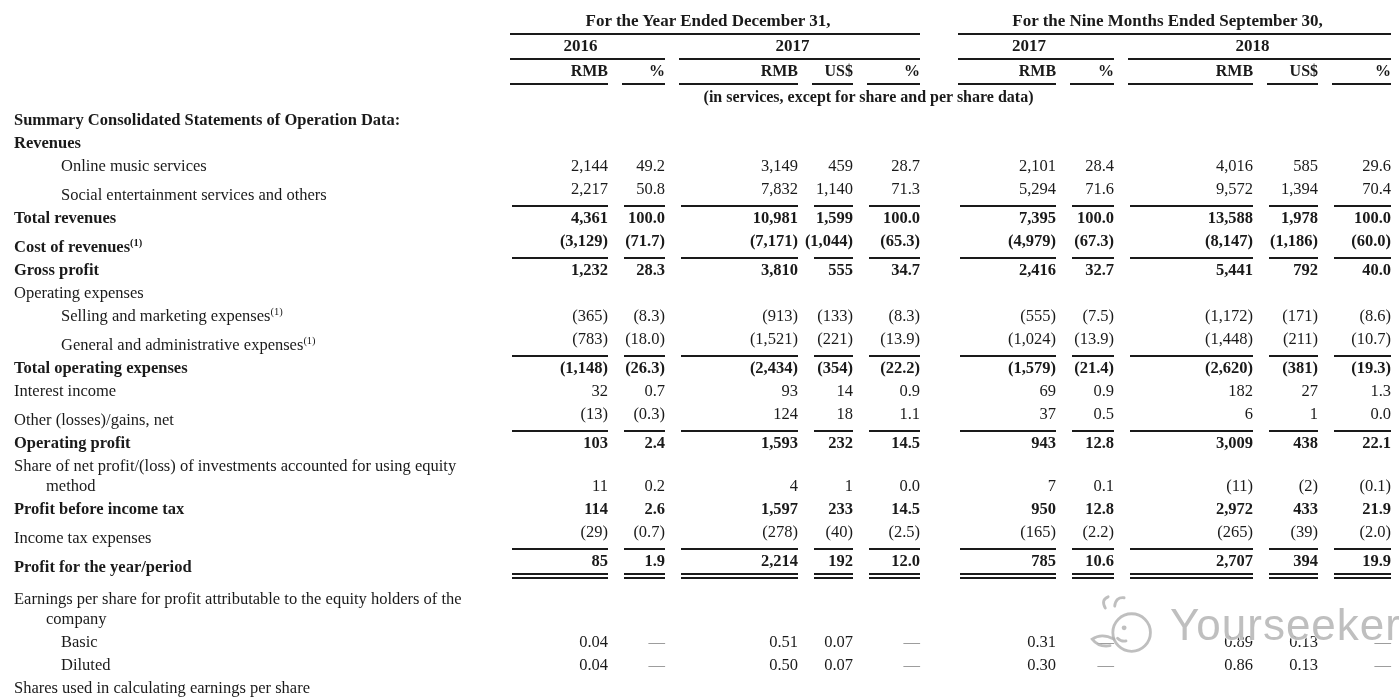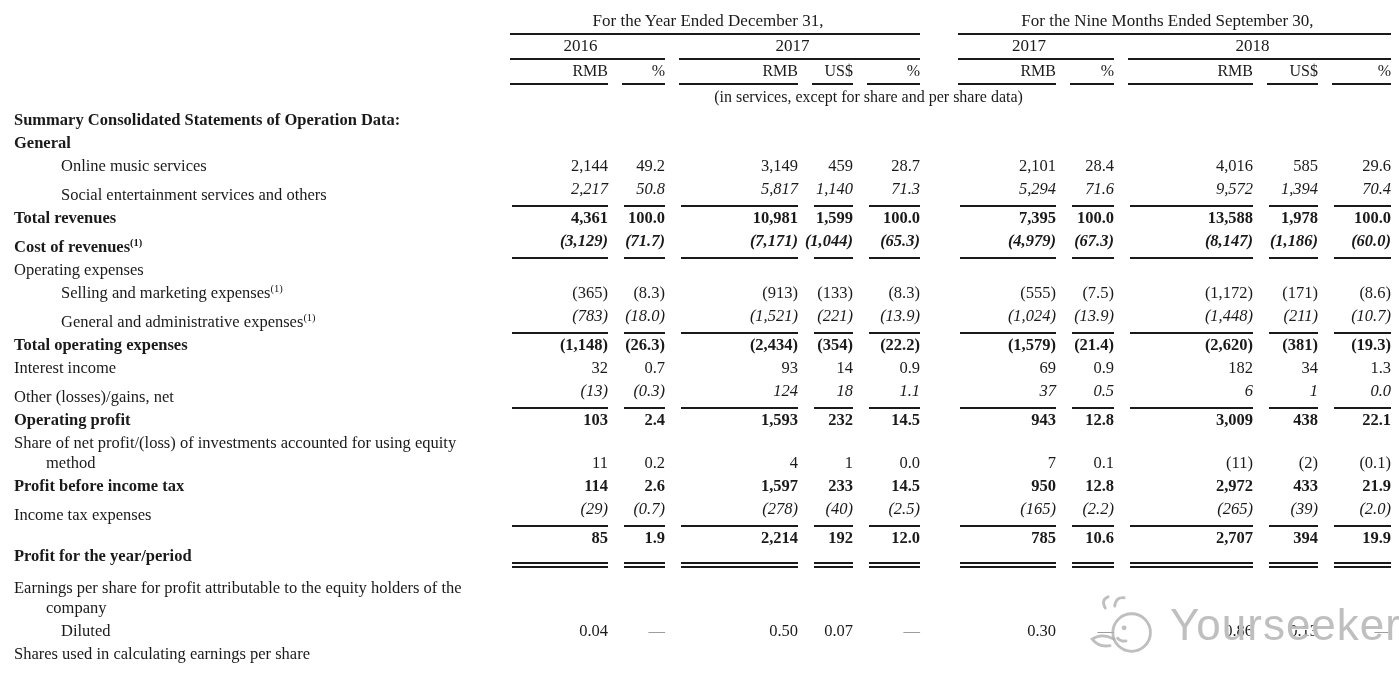--- a/index.html
+++ b/index.html
@@ -3,21 +3,21 @@
 <meta charset="utf-8">
 <style>
   html,body{margin:0;padding:0;}
   body{
     width:1399px;height:697px;background:#ffffff;position:relative;overflow:hidden;
     font-family:"Liberation Serif", serif;color:#1a1a1a;
   }
   table{border-collapse:collapse;table-layout:fixed;width:1385px;margin:10px 0 0 6px;}
   th,td{padding:0;font-size:16.5px;line-height:20px;vertical-align:bottom;
         padding-top:1px;padding-bottom:2px;}
-  thead th{font-weight:normal;}
+  thead th{font-weight:bold;}
   .lbl-empty{}
   .group{text-align:center;font-size:17px;}
   .year{text-align:center;font-size:17px;}
   .colh{text-align:right;font-size:16px;padding-left:16px;}
   .note{text-align:center;font-size:16px;padding-right:150px;padding-top:2px;}
   .gap{width:24px;}
   .hrule{
     background-image:linear-gradient(#1a1a1a,#1a1a1a);
     background-repeat:no-repeat;
     background-size:calc(100% - 14px) 2px;
@@ -30,28 +30,27 @@
   tr.bold td{font-weight:bold;}
   td.num{text-align:right;white-space:nowrap;}
   td.num.dash{color:#8d8d8d;}
   sup{font-size:10.5px;line-height:0;}
   td.rule{
     background-image:linear-gradient(#1a1a1a,#1a1a1a);
     background-repeat:no-repeat;
     background-size:calc(100% - 16px) 2px;
     background-position:right bottom;
     padding-bottom:8px;
-    font-style:italic;
   }
   td.rule-double{
     background-image:linear-gradient(#1a1a1a,#1a1a1a),linear-gradient(#1a1a1a,#1a1a1a);
     background-repeat:no-repeat,no-repeat;
     background-size:calc(100% - 16px) 2px,calc(100% - 16px) 2px;
     background-position:right bottom,right 0 bottom 4px;
-    padding-bottom:20px;
+    padding-bottom:8px;
   }
   tr.spacer td{padding-top:10px;}
   .watermark{
     position:absolute;left:1086px;top:594px;display:flex;align-items:center;gap:4px;
     pointer-events:none;z-index:3;
   }
   .watermark .wm-text{
     font-family:"Liberation Sans", sans-serif;
     font-size:44px;font-weight:normal;letter-spacing:1px;
     color:rgba(175,175,175,0.80);
@@ -122,21 +121,21 @@
         <td class="num"></td>
         <td class="gap"></td>
         <td class="num"></td>
         <td class="num"></td>
         <td class="num"></td>
         <td class="num"></td>
         <td class="num"></td>
       </tr>
       <tr class="bold">
         <td class="label">
-          <div><span>General</span></div>
+          <div><span>Revenues</span></div>
         </td>
         <td class="num"></td>
         <td class="num"></td>
         <td class="num"></td>
         <td class="num"></td>
         <td class="num"></td>
         <td class="gap"></td>
         <td class="num"></td>
         <td class="num"></td>
         <td class="num"></td>
@@ -158,21 +157,21 @@
         <td class="num">4,016</td>
         <td class="num">585</td>
         <td class="num">29.6</td>
       </tr>
       <tr>
         <td class="label ind">
           <div><span>Social entertainment services and others</span></div>
         </td>
         <td class="num rule">2,217</td>
         <td class="num rule">50.8</td>
-        <td class="num rule">5,817</td>
+        <td class="num rule">7,832</td>
         <td class="num rule">1,140</td>
         <td class="num rule">71.3</td>
         <td class="gap"></td>
         <td class="num rule">5,294</td>
         <td class="num rule">71.6</td>
         <td class="num rule">9,572</td>
         <td class="num rule">1,394</td>
         <td class="num rule">70.4</td>
       </tr>
       <tr class="bold">
@@ -200,20 +199,36 @@
         <td class="num rule">(7,171)</td>
         <td class="num rule">(1,044)</td>
         <td class="num rule">(65.3)</td>
         <td class="gap"></td>
         <td class="num rule">(4,979)</td>
         <td class="num rule">(67.3)</td>
         <td class="num rule">(8,147)</td>
         <td class="num rule">(1,186)</td>
         <td class="num rule">(60.0)</td>
       </tr>
+      <tr class="bold">
+        <td class="label">
+          <div><span>Gross profit</span></div>
+        </td>
+        <td class="num">1,232</td>
+        <td class="num">28.3</td>
+        <td class="num">3,810</td>
+        <td class="num">555</td>
+        <td class="num">34.7</td>
+        <td class="gap"></td>
+        <td class="num">2,416</td>
+        <td class="num">32.7</td>
+        <td class="num">5,441</td>
+        <td class="num">792</td>
+        <td class="num">40.0</td>
+      </tr>
       <tr>
         <td class="label">
           <div><span>Operating expenses</span></div>
         </td>
         <td class="num"></td>
         <td class="num"></td>
         <td class="num"></td>
         <td class="num"></td>
         <td class="num"></td>
         <td class="gap"></td>
@@ -277,21 +292,21 @@
         </td>
         <td class="num">32</td>
         <td class="num">0.7</td>
         <td class="num">93</td>
         <td class="num">14</td>
         <td class="num">0.9</td>
         <td class="gap"></td>
         <td class="num">69</td>
         <td class="num">0.9</td>
         <td class="num">182</td>
-        <td class="num">34</td>
+        <td class="num">27</td>
         <td class="num">1.3</td>
       </tr>
       <tr>
         <td class="label">
           <div><span>Other (losses)/gains, net</span></div>
         </td>
         <td class="num rule">(13)</td>
         <td class="num rule">(0.3)</td>
         <td class="num rule">124</td>
         <td class="num rule">18</td>
@@ -393,20 +408,36 @@
         <td class="num"></td>
         <td class="num"></td>
         <td class="num"></td>
         <td class="num"></td>
         <td class="gap"></td>
         <td class="num"></td>
         <td class="num"></td>
         <td class="num"></td>
         <td class="num"></td>
         <td class="num"></td>
+      </tr>
+      <tr>
+        <td class="label ind">
+          <div><span>Basic</span></div>
+        </td>
+        <td class="num">0.04</td>
+        <td class="num dash">—</td>
+        <td class="num">0.51</td>
+        <td class="num">0.07</td>
+        <td class="num dash">—</td>
+        <td class="gap"></td>
+        <td class="num">0.31</td>
+        <td class="num dash">—</td>
+        <td class="num">0.89</td>
+        <td class="num">0.13</td>
+        <td class="num dash">—</td>
       </tr>
       <tr>
         <td class="label ind">
           <div><span>Diluted</span></div>
         </td>
         <td class="num">0.04</td>
         <td class="num dash">—</td>
         <td class="num">0.50</td>
         <td class="num">0.07</td>
         <td class="num dash">—</td>

